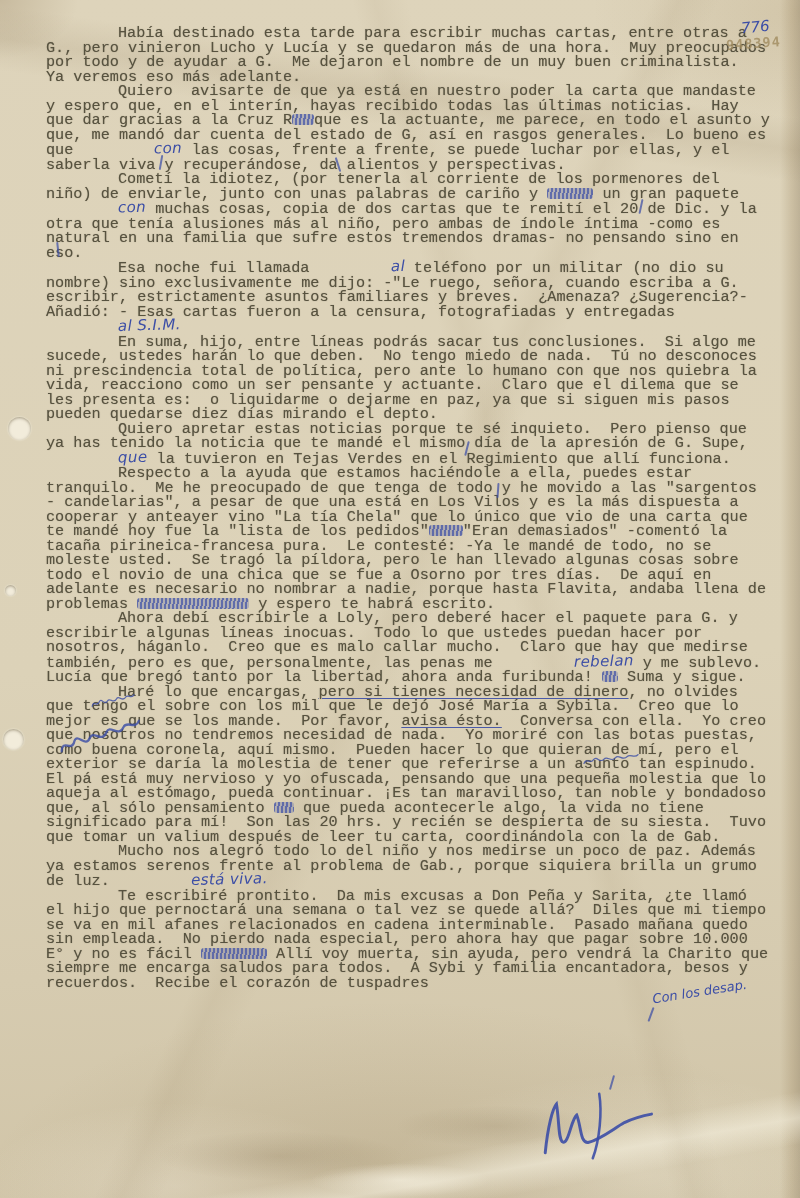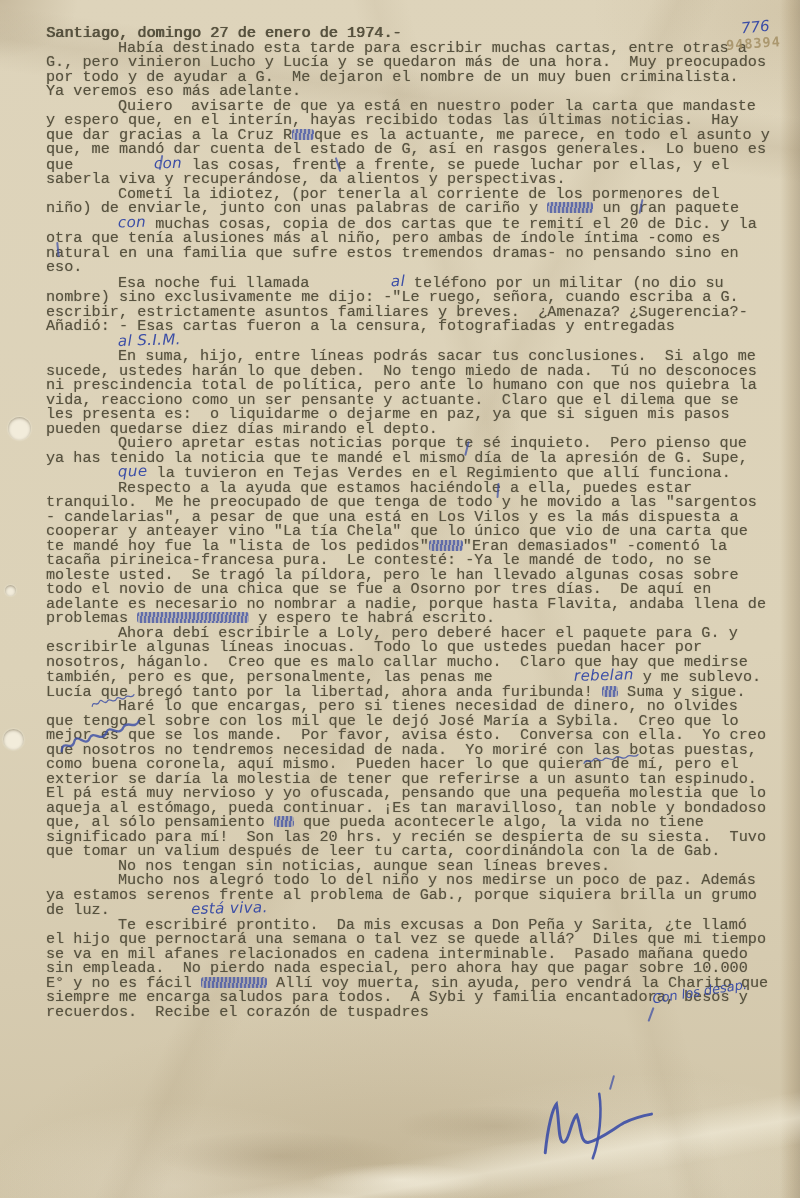--- a/index.html
+++ b/index.html
@@ -34,50 +34,48 @@
     text-shadow:0 0 1px rgba(87,82,63,.5);
   }
   .para{margin:0;white-space:pre-wrap;}
   .ind{text-indent:72px;}
   .ds{text-shadow:.7px 0 currentColor, 0 0 1px rgba(87,82,63,.5);}
   .ins{
     font-family:"DejaVu Sans",sans-serif;font-style:italic;color:#3c4ea6;
     font-size:15px;letter-spacing:.4px;display:inline-block;
     transform:rotate(-1.5deg);text-shadow:none;
   }
-  .u{text-decoration-color:#4a5aa8;text-decoration-thickness:1.4px;text-underline-offset:2px;}
+  .u{text-decoration:underline;text-decoration-color:#4a5aa8;text-decoration-thickness:1.4px;text-underline-offset:2px;}
   .blot{
     display:inline-block;height:11px;border-radius:3px;vertical-align:baseline;
     background:repeating-linear-gradient(98deg,#3e50a6 0 2px, rgba(62,80,166,.35) 2px 4px);
     opacity:.78;transform:translateY(1px);
   }
   .ann{position:absolute;font-family:"DejaVu Sans",sans-serif;font-style:italic;color:#3c4ea6;white-space:nowrap;text-shadow:none;}
   .ann.stamp{font-family:"DejaVu Sans Mono",monospace;font-style:normal;font-weight:bold;color:#a18c60;opacity:.8;letter-spacing:1px;}
   .tick{position:absolute;width:2.2px;height:15px;background:#3c4ea6;opacity:.72;border-radius:1px;}
   .hole{position:absolute;border-radius:50%;background:#f2ecdb;
     box-shadow:inset 0 1px 3px rgba(90,75,45,.5), 0 0 2px rgba(255,255,245,.6);}
   svg.scrib{display:block;overflow:visible;}
 </style>
 </head>
 <body>
 
 <div class="paper">
   <div class="texture"></div>
   <div class="letter-body" id="letter-body">
-      <p class="para"><span class="ds">Santiago, domingo 27 de enero de 1974.-</span></p>
       <p class="para ind"><span class="t">Había destinado esta tarde para escribir muchas cartas, entre otras a G., pero vinieron Lucho y Lucía y se quedaron más de una hora.  Muy preocupados por todo y de ayudar a G.  Me dejaron el nombre de un muy buen criminalista.  Ya veremos eso más adelante.</span></p>
       <p class="para ind"><span class="t">Quiero  avisarte de que ya está en nuestro poder la carta que mandaste y espero que, en el interín, hayas recibido todas las últimas noticias.  Hay que dar gracias a la Cruz R</span><span class="blot" style="width: 22px;"></span><span class="t">que es la actuante, me parece, en todo el asunto y que, me mandó dar cuenta del estado de G, así en rasgos generales.  Lo bueno es que </span><span class="ins">con</span><span class="t"> las cosas, frente a frente, se puede luchar por ellas, y el saberla viva y recuperándose, da alientos y perspectivas.</span></p>
       <p class="para ind"><span class="t">Cometí la idiotez, (por tenerla al corriente de los pormenores del niño) de enviarle, junto con unas palabras de cariño y </span><span class="blot" style="width: 46px;"></span><span class="t"> un gran paquete </span><span class="ins">con</span><span class="t"> muchas cosas, copia de dos cartas que te remití el 20 de Dic. y la otra que tenía alusiones más al niño, pero ambas de índole íntima -como es natural en una familia que sufre estos tremendos dramas- no pensando sino en eso.</span></p>
       <p class="para ind"><span class="t">Esa noche fui llamada </span><span class="ins">al</span><span class="t"> teléfono por un militar (no dio su nombre) sino exclusivamente me dijo: -"Le ruego, señora, cuando escriba a G. escribir, estrictamente asuntos familiares y breves.  ¿Amenaza? ¿Sugerencia?-Añadió: - Esas cartas fueron a la censura, fotografiadas y entregadas </span><span class="ins">al S.I.M.</span></p>
       <p class="para ind"><span class="t">En suma, hijo, entre líneas podrás sacar tus conclusiones.  Si algo me sucede, ustedes harán lo que deben.  No tengo miedo de nada.  Tú no desconoces ni prescindencia total de política, pero ante lo humano con que nos quiebra la vida, reacciono como un ser pensante y actuante.  Claro que el dilema que se les presenta es:  o liquidarme o dejarme en paz, ya que si siguen mis pasos pueden quedarse diez días mirando el depto.</span></p>
       <p class="para ind"><span class="t">Quiero apretar estas noticias porque te sé inquieto.  Pero pienso que ya has tenido la noticia que te mandé el mismo día de la apresión de G. Supe, </span><span class="ins">que</span><span class="t"> la tuvieron en Tejas Verdes en el Regimiento que allí funciona.</span></p>
       <p class="para ind"><span class="t">Respecto a la ayuda que estamos haciéndole a ella, puedes estar tranquilo.  Me he preocupado de que tenga de todo y he movido a las "sargentos - candelarias", a pesar de que una está en Los Vilos y es la más dispuesta a cooperar y anteayer vino "La tía Chela" que lo único que vio de una carta que te mandé hoy fue la "lista de los pedidos"</span><span class="blot" style="width: 34px;"></span><span class="t">"Eran demasiados" -comentó la tacaña pirineica-francesa pura.  Le contesté: -Ya le mandé de todo, no se moleste usted.  Se tragó la píldora, pero le han llevado algunas cosas sobre todo el novio de una chica que se fue a Osorno por tres días.  De aquí en adelante es necesario no nombrar a nadie, porque hasta Flavita, andaba llena de problemas </span><span class="blot" style="width: 112px;"></span><span class="t"> y espero te habrá escrito.</span></p>
       <p class="para ind"><span class="t">Ahora debí escribirle a Loly, pero deberé hacer el paquete para G. y escribirle algunas líneas inocuas.  Todo lo que ustedes puedan hacer por nosotros, háganlo.  Creo que es malo callar mucho.  Claro que hay que medirse también, pero es que, personalmente, las penas me </span><span class="ins">rebelan</span><span class="t"> y me sublevo.  Lucía que bregó tanto por la libertad, ahora anda furibunda! </span><span class="blot" style="width: 16px;"></span><span class="t"> Suma y sigue.</span></p>
       <p class="para ind"><span class="t">Haré lo que encargas, </span><span class="u">pero si tienes necesidad de dinero</span><span class="t">, no olvides que tengo el sobre con los mil que le dejó José María a Sybila.  Creo que lo mejor es que se los mande.  Por favor, </span><span class="u">avisa ésto.</span><span class="t">  Conversa con ella.  Yo creo que nosotros no tendremos necesidad de nada.  Yo moriré con las botas puestas, como buena coronela, aquí mismo.  Pueden hacer lo que quieran de mí, pero el exterior se daría la molestia de tener que referirse a un asunto tan espinudo.  El pá está muy nervioso y yo ofuscada, pensando que una pequeña molestia que lo aqueja al estómago, pueda continuar. ¡Es tan maravilloso, tan noble y bondadoso que, al sólo pensamiento </span><span class="blot" style="width: 20px;"></span><span class="t"> que pueda acontecerle algo, la vida no tiene significado para mí!  Son las 20 hrs. y recién se despierta de su siesta.  Tuvo que tomar un valium después de leer tu carta, coordinándola con la de Gab.</span></p>
-      <p class="para ind"><span class="t">No nos tengan sin noticias, aunque sean líneas breves.</span></p>
       <p class="para ind"><span class="t">Mucho nos alegró todo lo del niño y nos medirse un poco de paz. Además ya estamos serenos frente al problema de Gab., porque siquiera brilla un grumo de luz. </span><span class="ins">está viva.</span></p>
       <p class="para ind"><span class="t">Te escribiré prontito.  Da mis excusas a Don Peña y Sarita, ¿te llamó el hijo que pernoctará una semana o tal vez se quede allá?  Diles que mi tiempo se va en mil afanes relacionados en cadena interminable.  Pasado mañana quedo sin empleada.  No pierdo nada especial, pero ahora hay que pagar sobre 10.000 E° y no es fácil </span><span class="blot" style="width: 66px;"></span><span class="t"> Allí voy muerta, sin ayuda, pero vendrá la Charito que siempre me encarga saludos para todos.  A Sybi y familia encantadora, besos y recuerdos.  Recibe el corazón de tuspadres</span></p>
     </div>
   <div id="ann-layer">
       <div class="ann pen" style="left: 741px; top: 18px; font-size: 15px; transform: rotate(-5deg);">776</div>
       <div class="ann stamp" style="left: 726px; top: 35px; font-size: 13.5px; transform: rotate(-4deg);">948394</div>
       <div class="ann pen" style="left: 652px; top: 984px; font-size: 13px; transform: rotate(-9deg);">Con los desap.</div>
       <div class="ann" style="left: 56px; top: 722px; transform: rotate(-16deg);">
         <svg class="scrib" width="88" height="26" viewBox="0 0 100 26" preserveAspectRatio="none">
      <path d="M3,18 C8,6 14,22 20,12 C26,4 30,22 38,13 C44,6 50,22 58,12 C64,5 70,21 78,12 C84,6 90,18 97,10" fill="none" stroke="#3c4ea6" stroke-width="2.4" stroke-linecap="round" opacity=".82"></path>

